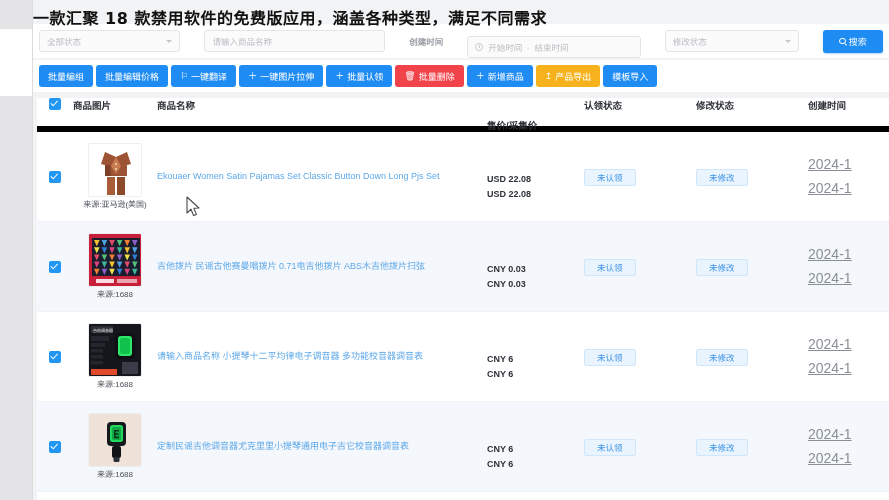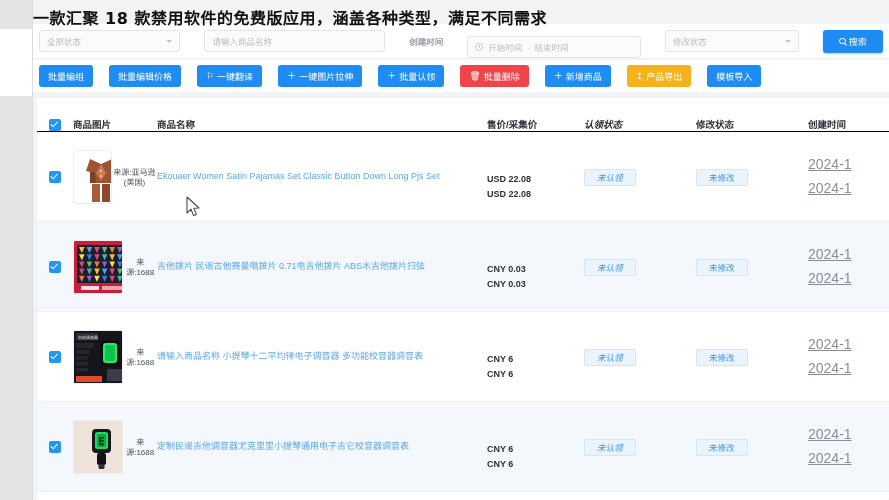--- a/index.html
+++ b/index.html
@@ -126,21 +126,21 @@
     background: #ffffff;
     transform: rotate(45deg);
   }
 
   
   .action-bar {
     position: absolute; left: 0; top: 60px;
     width: 856px; height: 32px;
     background: #ffffff;
     display: flex; align-items: center;
-    padding: 0 6px; gap: 16px;
+    padding: 0 6px; gap: 3px;
   }
   .btn {
     height: 22px;
     border-radius: 3px;
     font-size: 9px;
     color: #ffffff;
     display: flex; align-items: center; justify-content: center;
     gap: 3px;
     padding: 0 9px;
     white-space: nowrap;
@@ -154,22 +154,22 @@
 
   
   .table {
     position: absolute; left: 4px; top: 98px;
     width: 852px; height: 402px;
     background: #ffffff;
     border-radius: 2px;
   }
   .thead {
     height: 34px;
-    display: flex; align-items: flex-end;
-    border-bottom: 1px solid #000000;
+    display: flex; align-items: flex-start;
+    border-bottom: 6px solid #000000;
     background: #ffffff;
   }
   .th {
     font-size: 9.5px; font-weight: 700;
     color: #2d3138;
     white-space: nowrap;
   }
   .row {
     display: flex; align-items: center;
     height: 90px;
@@ -177,42 +177,42 @@
     background: #ffffff;
     position: relative;
   }
   .row.alt { background: #f4f7fc; }
 
   
   .c-check { width: 36px; flex: none; display: flex; justify-content: center; }
   .c-img   { width: 84px; flex: none; }
   .c-name  { width: 330px; flex: none; padding-right: 27px; }
   .c-price { width: 97px; flex: none; margin-top: 20px; }
-  .c-claim { width: 112px; flex: none; font-style: italic; }
+  .c-claim { width: 112px; flex: none; }
   .c-mod   { width: 112px; flex: none; }
   .c-time  { width: 80px; flex: none; }
 
   .cbox {
     width: 12px; height: 12px;
     background: #2196f3;
     border-radius: 2px;
     position: relative;
     cursor: pointer;
   }
   .cbox::after {
     content: "";
     position: absolute; left: 3.4px; top: 1.4px;
     width: 3.4px; height: 6.4px;
     border: solid #ffffff;
     border-width: 0 1.6px 1.6px 0;
     transform: rotate(42deg);
   }
 
   .thumb-wrap {
-    display: flex; flex-direction: row;
+    display: flex; flex-direction: column;
     align-items: center;
   }
   .thumb {
     width: 54px; height: 54px;
     border-radius: 2px;
     overflow: hidden;
     position: relative;
     background: #fff;
     border: 1px solid #eeeeef;
   }

